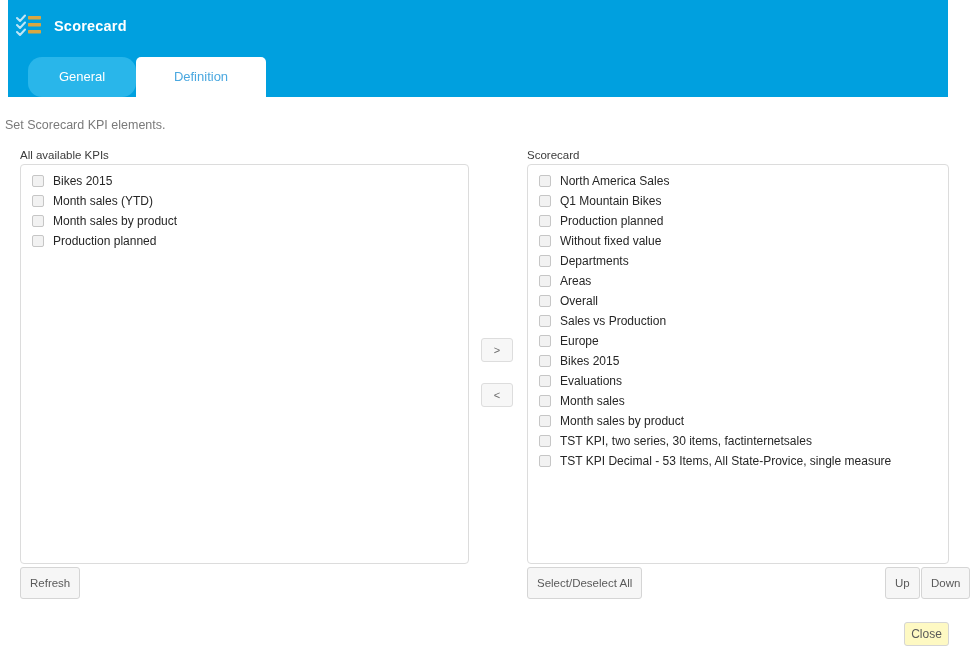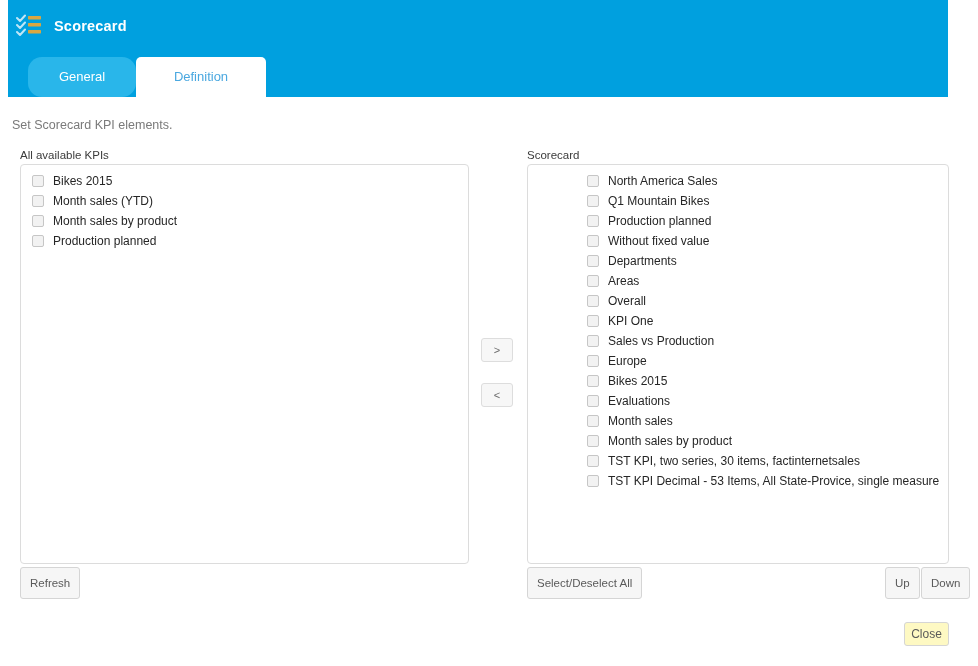--- a/index.html
+++ b/index.html
@@ -74,21 +74,21 @@
   }
   .tab.active {
     background: #ffffff;
     color: #4aa8e0;
     min-width: 130px;
   }
 
   
   .hint {
     position: absolute;
-    left: 12px; top: 118px;
+    left: 5px; top: 118px;
     font-size: 12.5px;
     color: #7a7a7a;
   }
 
   .panel-label {
     position: absolute;
     font-size: 11.5px;
     color: #3b3b3b;
   }
   .panel-label.left  { left: 20px;  top: 149px; }
@@ -97,21 +97,21 @@
   .listbox {
     position: absolute;
     top: 164px;
     height: 400px;
     background: #ffffff;
     border: 1px solid #dcdcdc;
     border-radius: 4px;
     overflow: hidden;
   }
   .listbox.left  { left: 20px;  width: 449px; }
-  .listbox.right { left: 527px; width: 422px; padding-left: 48px; }
+  .listbox.right { left: 527px; width: 422px; }
 
   .list-inner { padding: 6px 0 0 0; }
 
   .list-item {
     display: flex;
     align-items: center;
     height: 20px;
     padding-left: 11px;
     cursor: pointer;
     font-size: 12px;
@@ -275,24 +275,20 @@
         <div class="list-item">
           <span class="cb"></span>
           <span class="lbl">Areas</span>
         </div>
         <div class="list-item">
           <span class="cb"></span>
           <span class="lbl">Overall</span>
         </div>
         <div class="list-item">
           <span class="cb"></span>
-          <span class="lbl">KPI One</span>
-        </div>
-        <div class="list-item">
-          <span class="cb"></span>
           <span class="lbl">Sales vs Production</span>
         </div>
         <div class="list-item">
           <span class="cb"></span>
           <span class="lbl">Europe</span>
         </div>
         <div class="list-item">
           <span class="cb"></span>
           <span class="lbl">Bikes 2015</span>
         </div>

